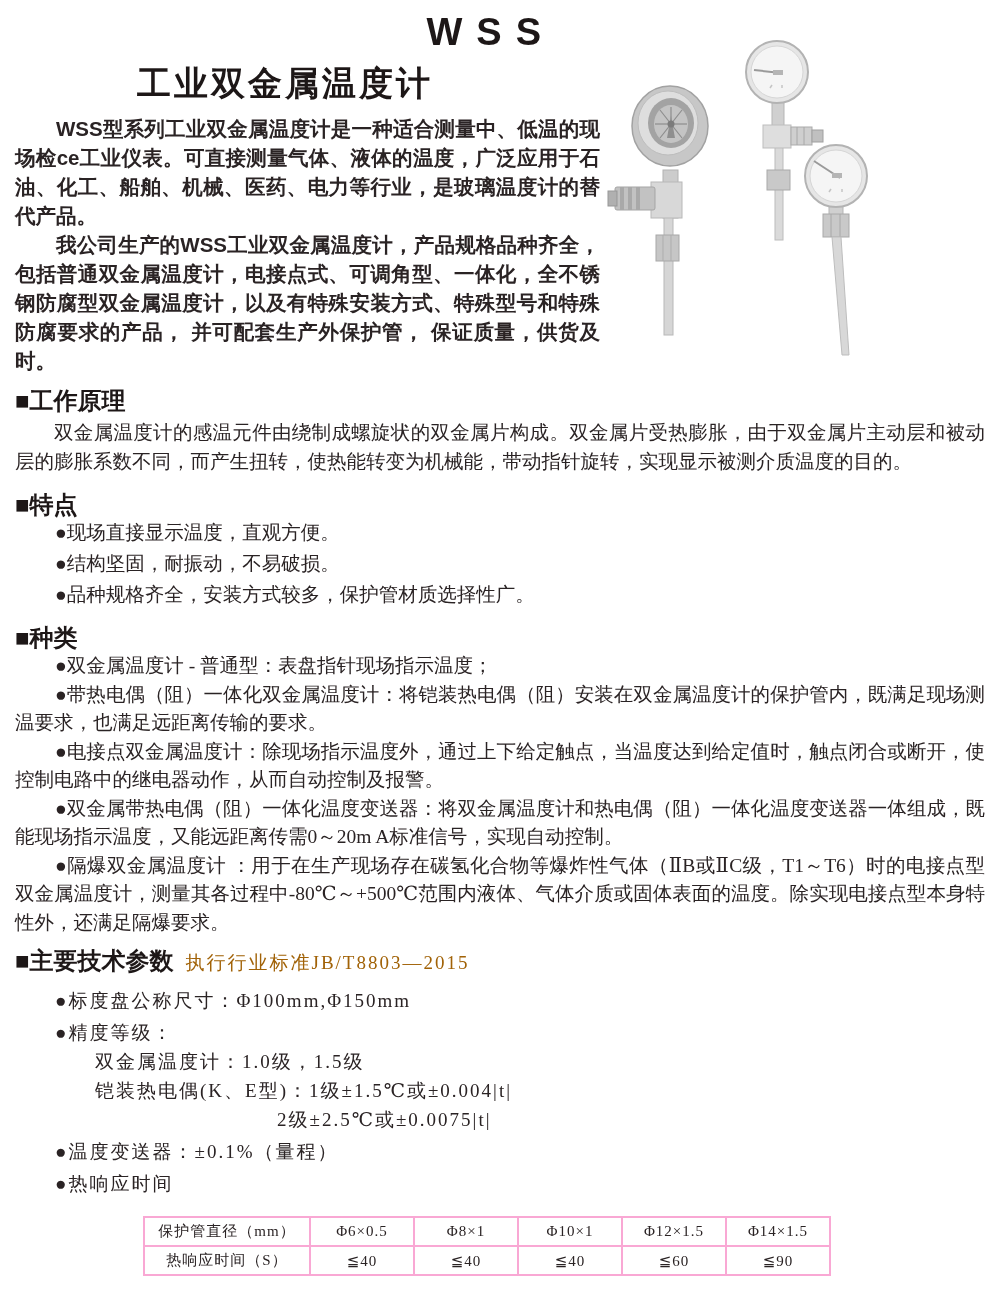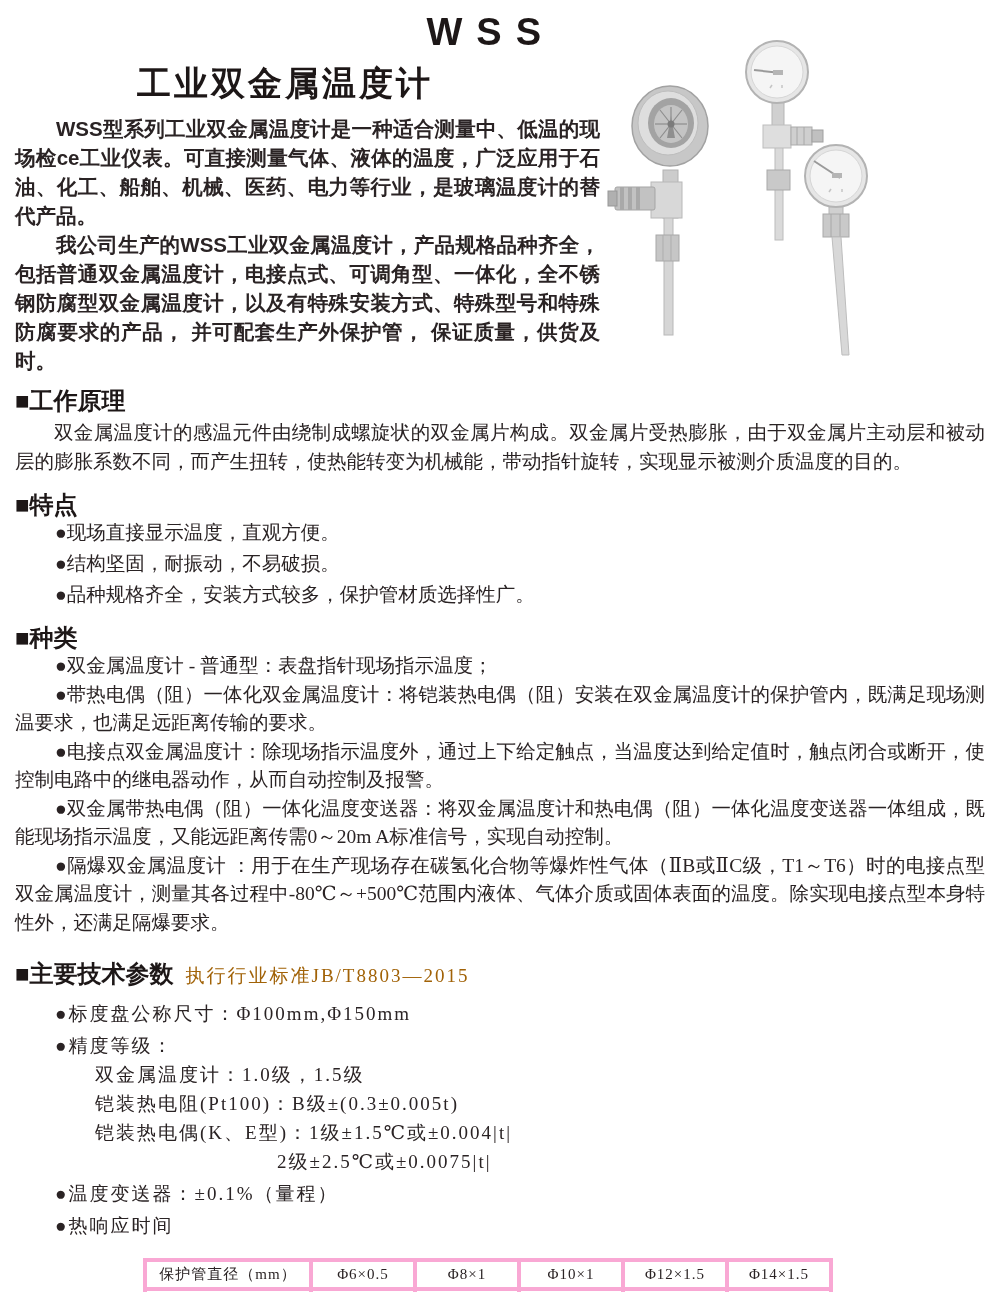--- a/index.html
+++ b/index.html
@@ -68,21 +68,21 @@
   .bullet-line { text-indent: 40px; line-height: 30px; }
   .type-item { text-indent: 40px; line-height: 28.5px; }
 
   .sec-principle { margin-top: 14px; }
   .sec-principle .body-text { margin-top: 5px; }
   .sec-features { margin-top: 17px; }
   .sec-features .bullet-line { margin-top: 1px; }
   .sec-types { margin-top: 16px; }
   .sec-types .sec-h { margin-bottom: 2px; }
 
-  .sec-params { margin-top: 25px; }
+  .sec-params { margin-top: 12px; }
   .params-head-row { display: flex; align-items: baseline; }
   .standard {
     font-family: "Liberation Serif", "DejaVu Serif", serif;
     font-weight: normal;
     font-size: 19px;
     letter-spacing: 2px;
     margin-left: 12px;
     color: #a16207;
   }
   .param-line {
@@ -97,21 +97,21 @@
   .pl-sub2   { padding-left: 262px; }
   .mt-first  { margin-top: 10px; }
 
   
   .rt-table {
     border-collapse: collapse;
     margin: 18px 0 0 128px;
     border: 2px solid #2e2a2a;
   }
   .rt-table td {
-    border: 4px solid #f9a8d4;
+    border: 2px solid #f9a8d4;
     height: 29px;
     text-align: center;
     vertical-align: middle;
     font-family: "Liberation Serif", "DejaVu Serif", serif;
     font-size: 15px;
     letter-spacing: 1px;
     color: #2a2324;
     padding: 0 4px;
   }
   .rt-table td.col-label { width: 166px; }
@@ -220,21 +220,20 @@
   </section>
 
   <section class="sec-params">
     <div class="params-head-row">
       <h3 class="sec-h">■主要技术参数</h3>
       <span class="standard">执行行业标准JB/T8803—2015</span>
     </div>
     <p class="param-line pl-bullet mt-first">●标度盘公称尺寸：Φ100mm,Φ150mm</p>
     <p class="param-line pl-bullet">●精度等级：</p>
     <p class="param-line pl-sub">双金属温度计：1.0级，1.5级</p>
-    <p class="param-line pl-sub">铠装热电阻(Pt100)：B级±(0.3±0.005t)</p>
     <p class="param-line pl-sub">铠装热电偶(K、E型)：1级±1.5℃或±0.004|t|</p>
     <p class="param-line pl-sub2">2级±2.5℃或±0.0075|t|</p>
     <p class="param-line pl-bullet">●温度变送器：±0.1%（量程）</p>
     <p class="param-line pl-bullet">●热响应时间</p>
   </section>
 
   <table class="rt-table">
     <tbody>
       <tr>
         <td class="col-label">保护管直径（mm）</td>

